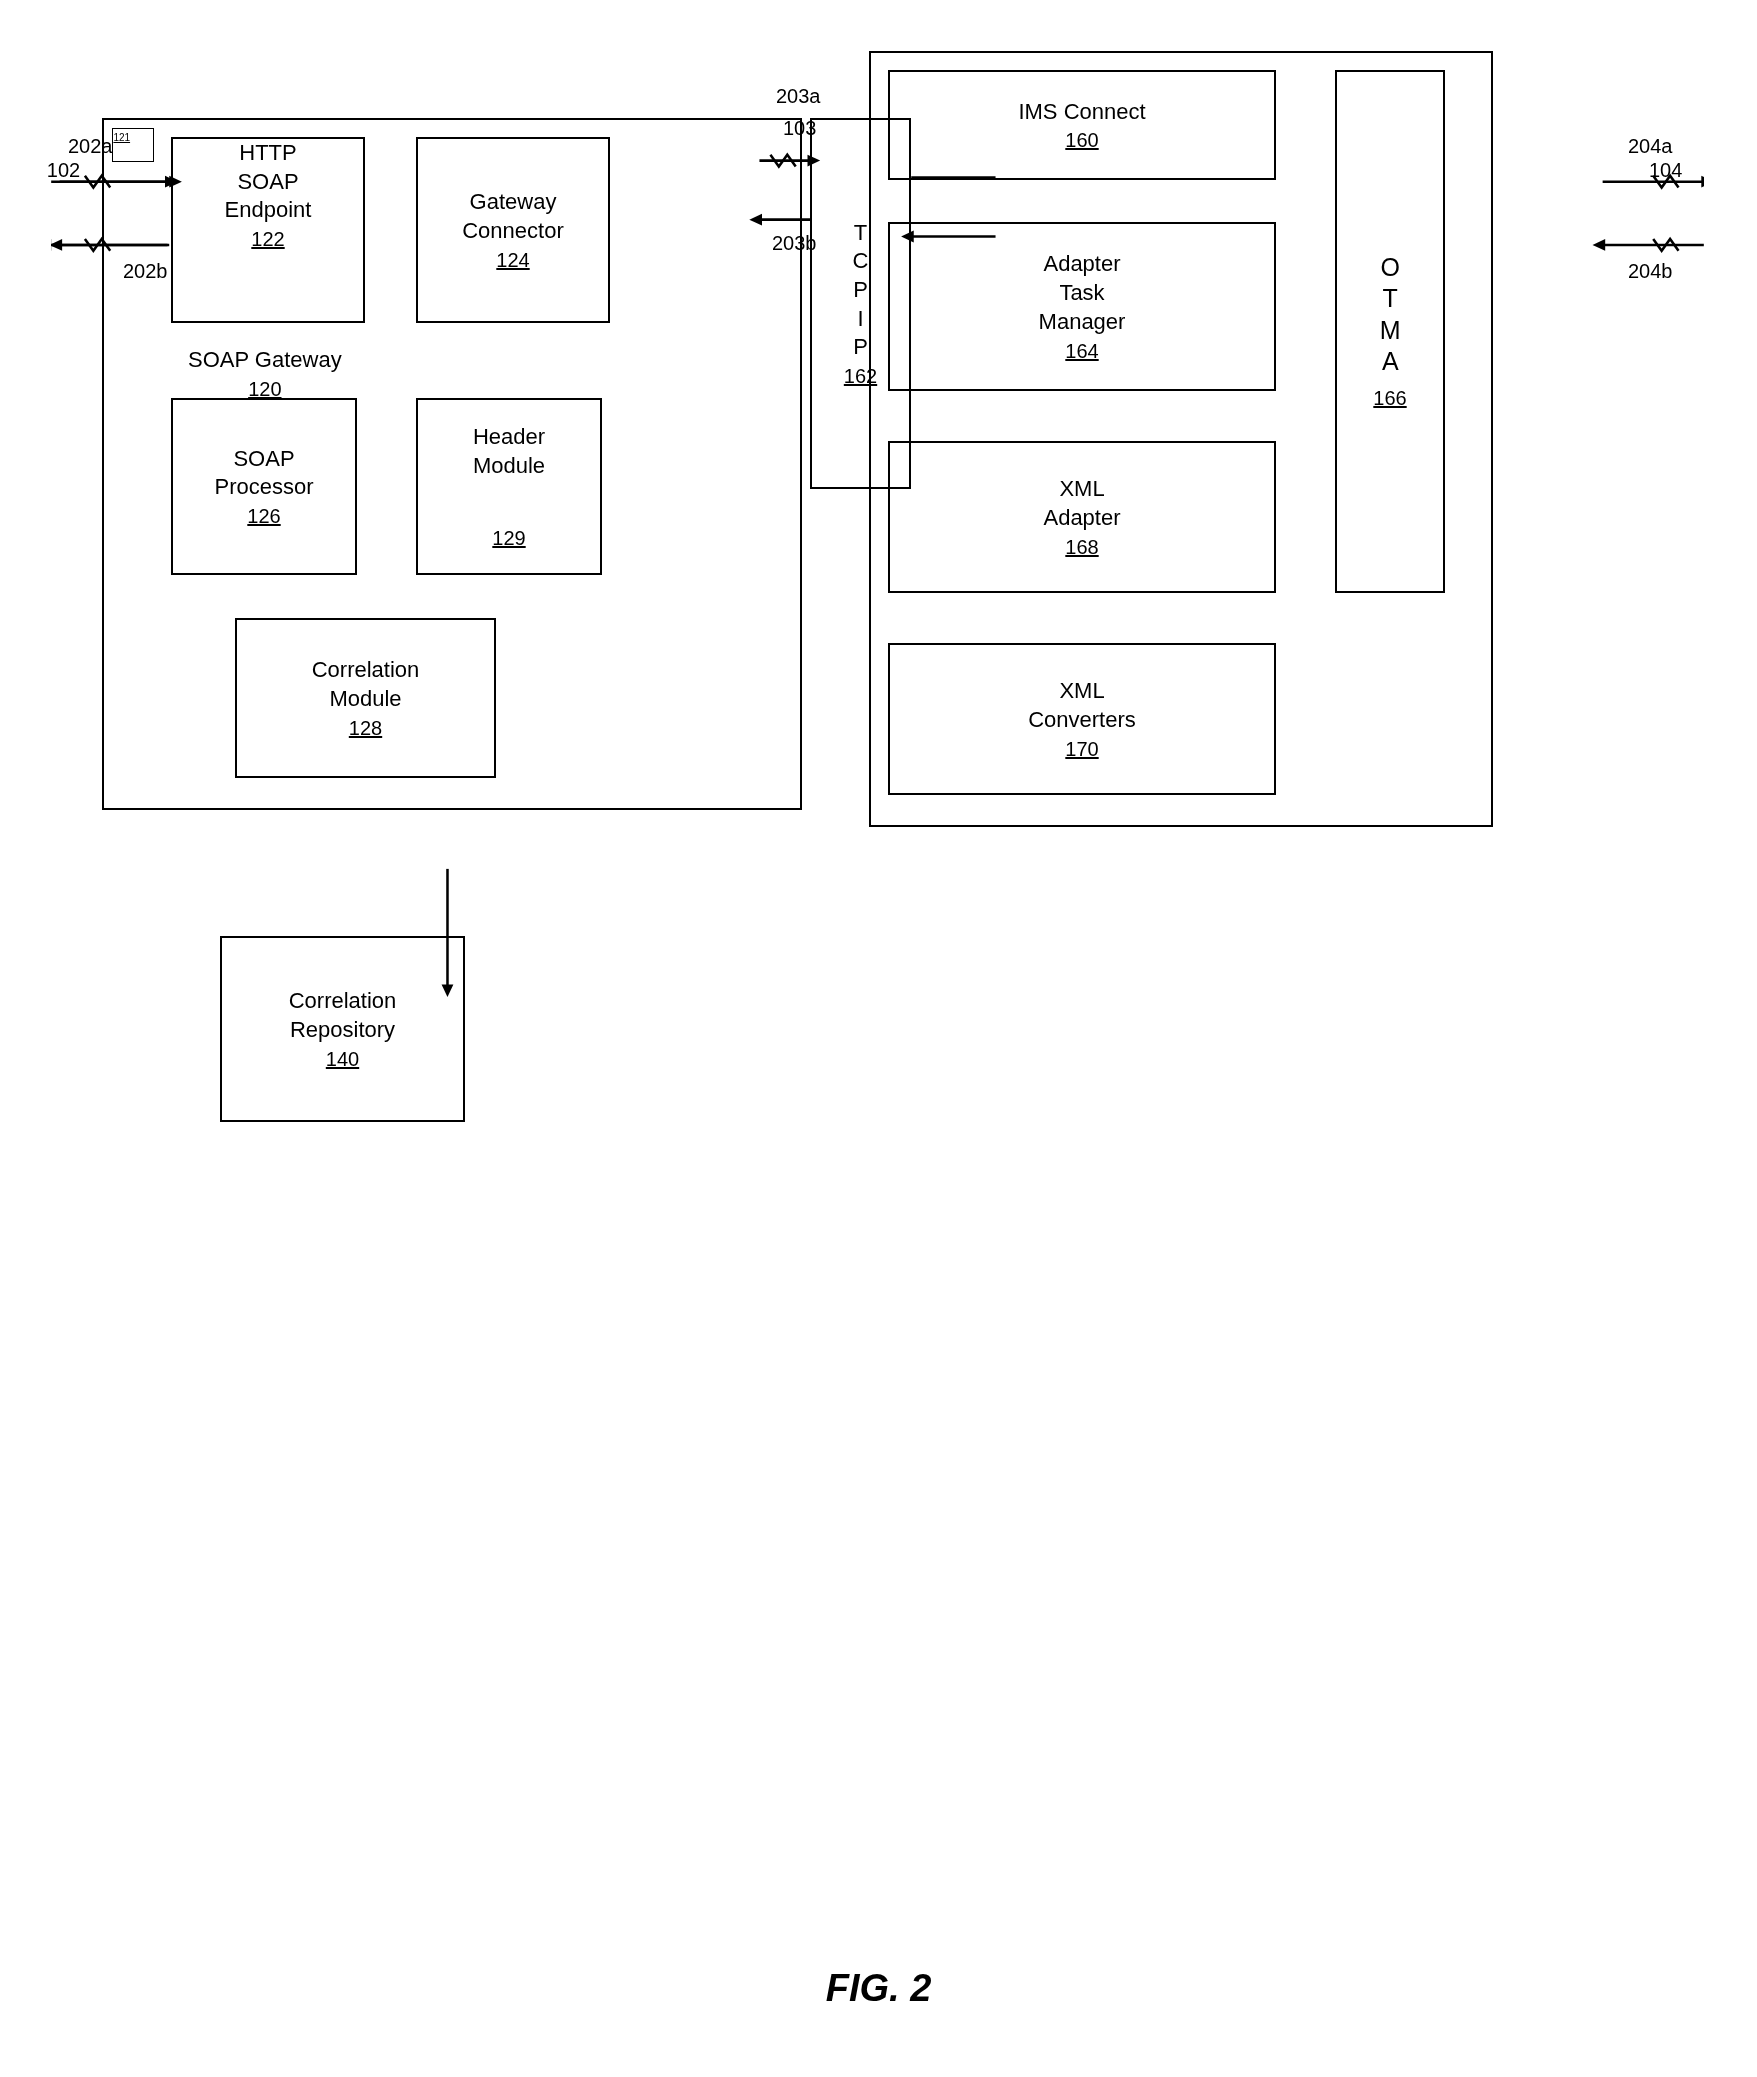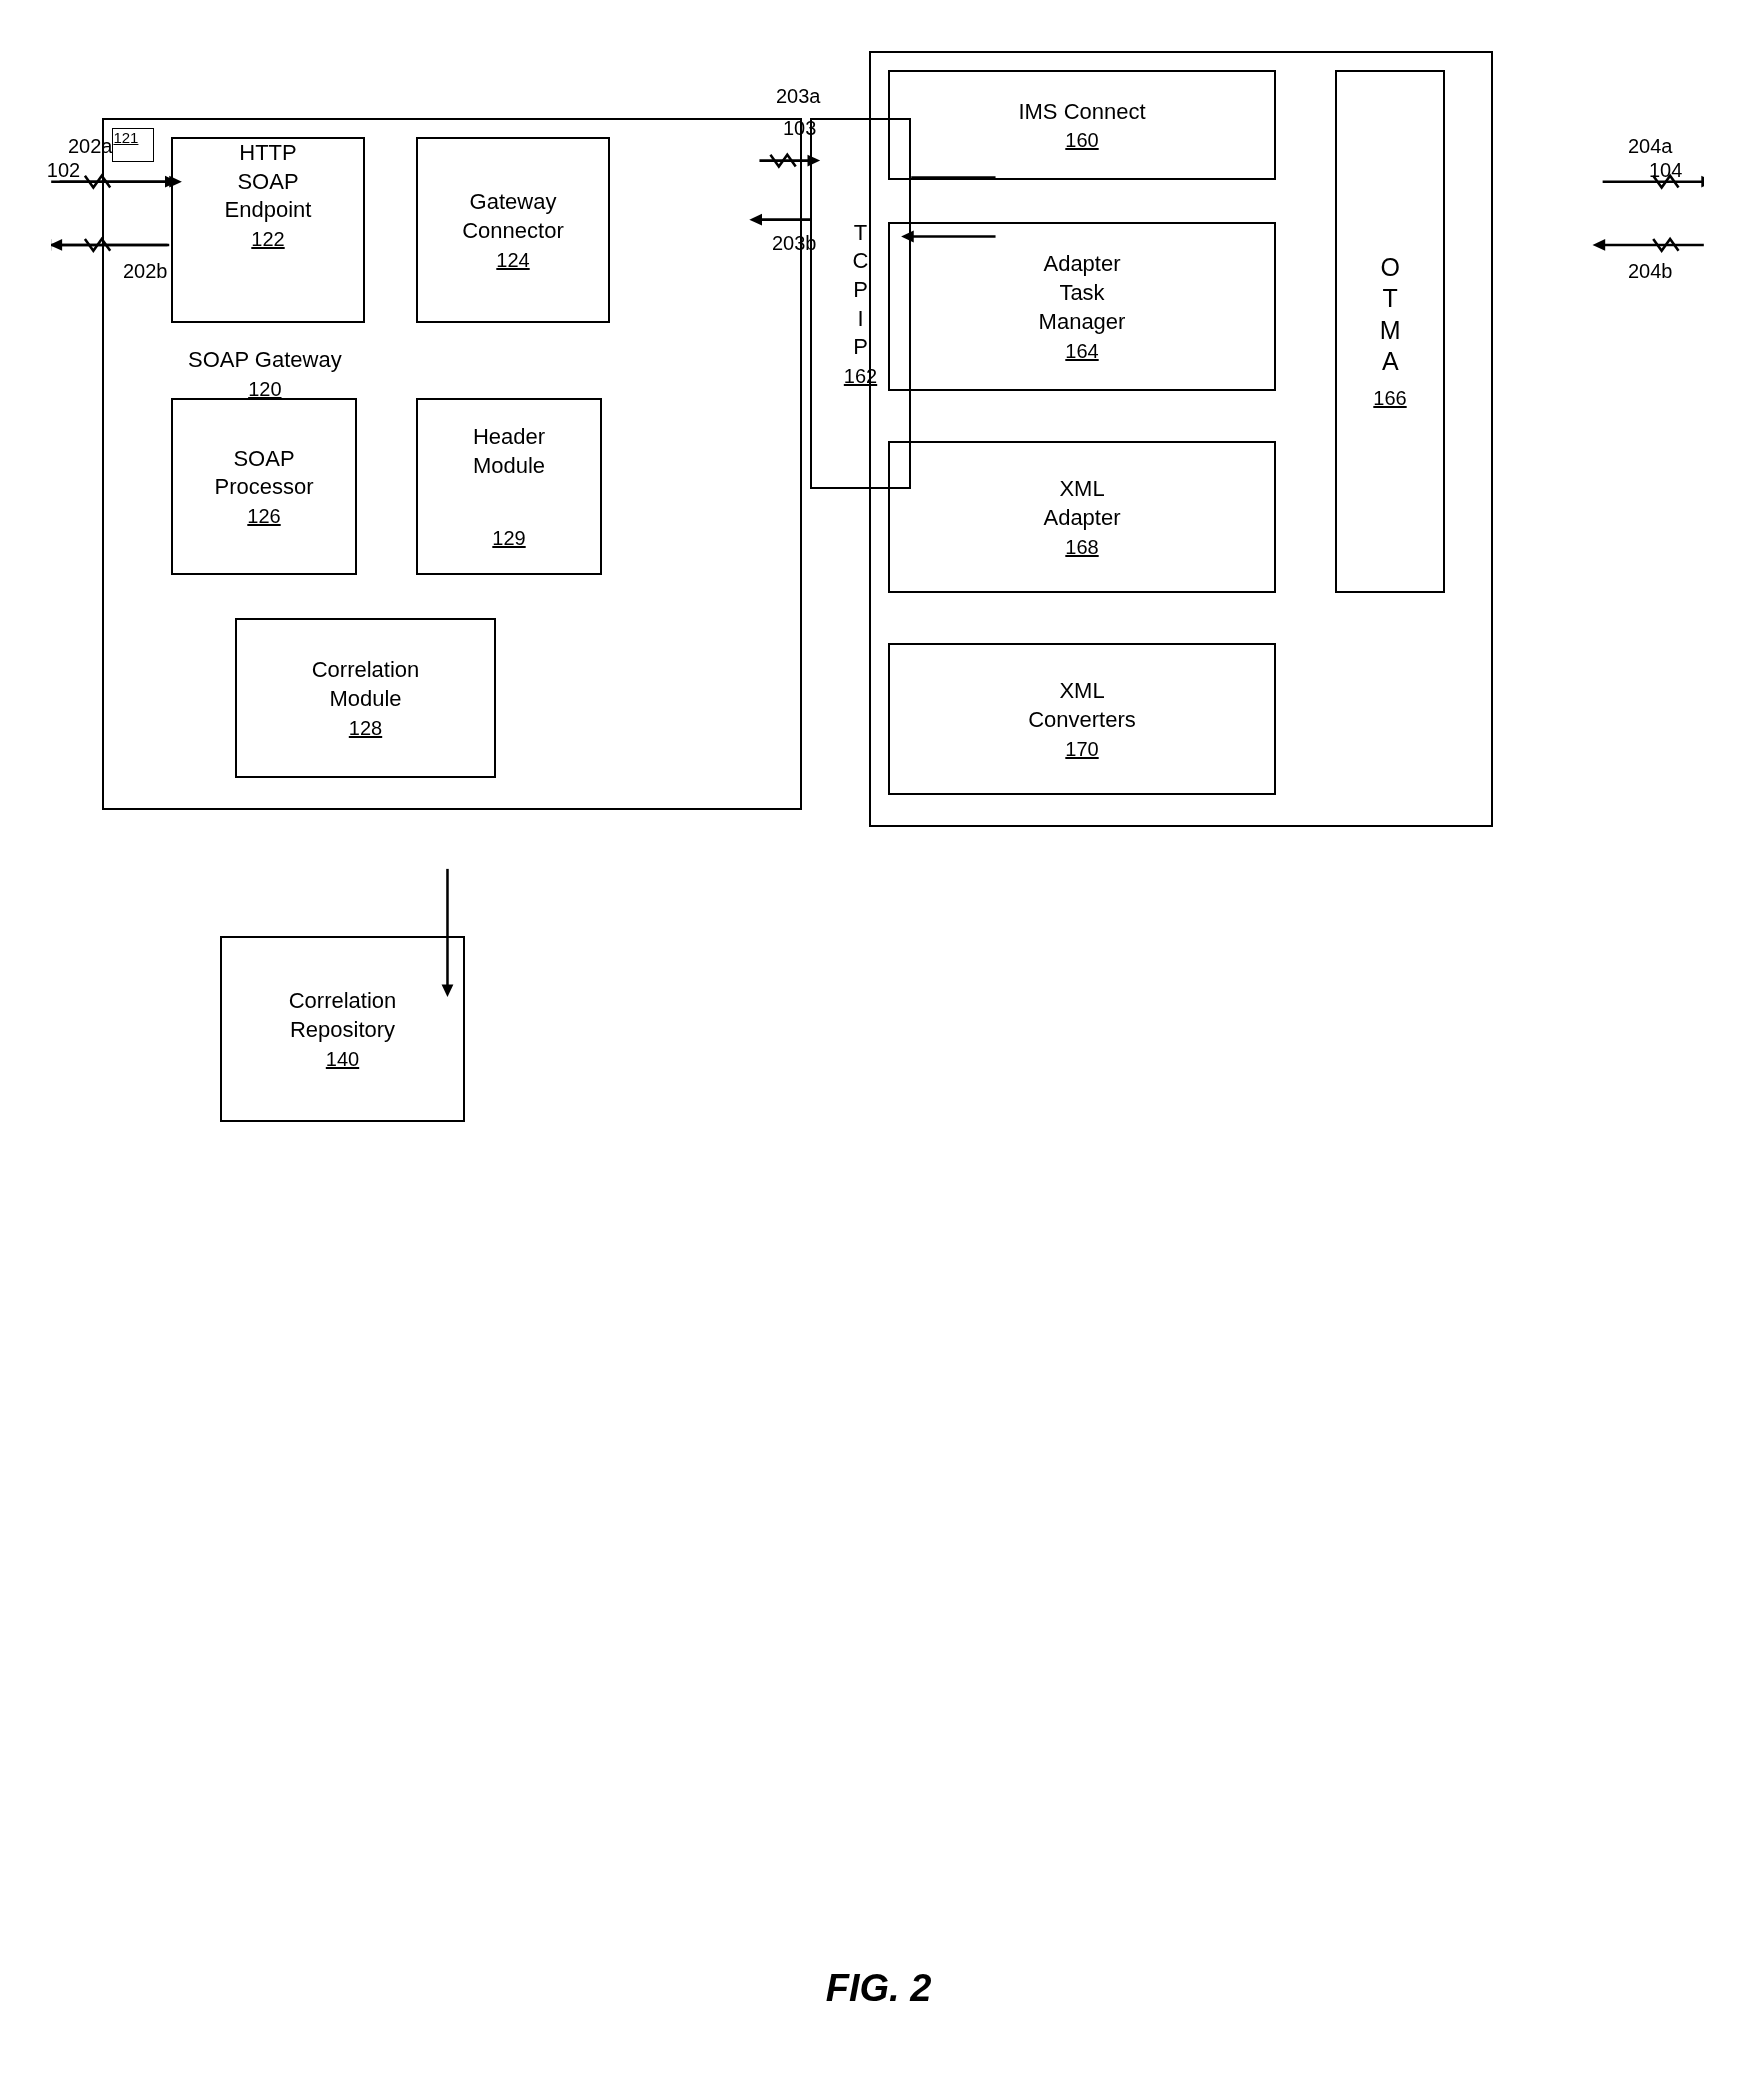--- a/index.html
+++ b/index.html
@@ -307,21 +307,21 @@
   <span class="ref-label" style="top:66px; left:732px;">103</span>
   <span class="ref-label" style="top:181px; left:721px;">203b</span>
 
   <span class="ref-label" style="top:84px; left:1577px;">204a</span>
   <span class="ref-label" style="top:108px; left:1598px;">104</span>
   <span class="ref-label" style="top:209px; left:1577px;">204b</span>
 
   <div class="soap-gateway-box">
 
     <div class="box-121">
-      <span style="font-size:15px; text-decoration:underline;">121</span>
+      <span style="font-size:10px; text-decoration:underline;">121</span>
     </div>
 
     <div style="position:absolute; top:226px; left:84px; text-align:center;">
       <div class="box-text">SOAP Gateway</div>
       <div class="box-number">120</div>
     </div>
 
     <div class="http-soap-box">
       <div class="box-text">HTTP<br>SOAP<br>Endpoint</div>
       <div class="box-number">122</div>

